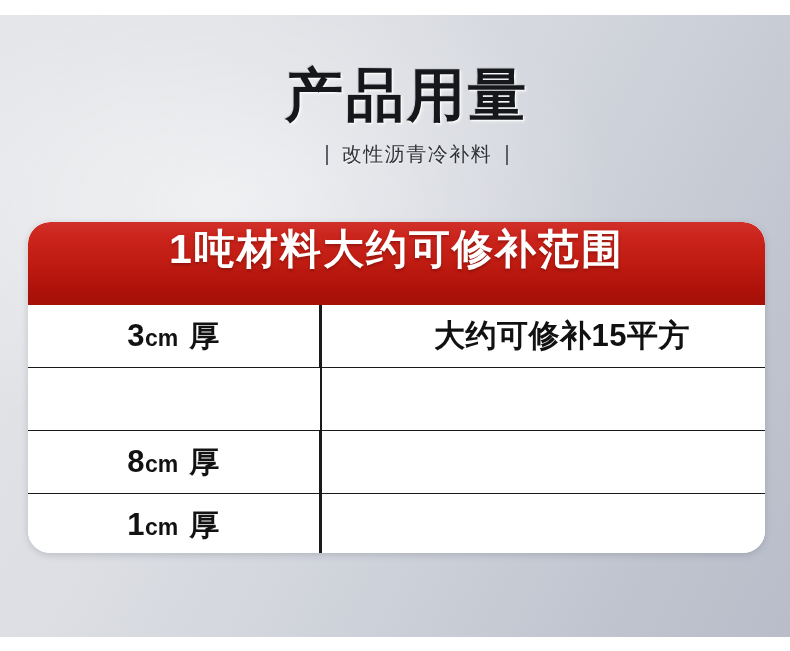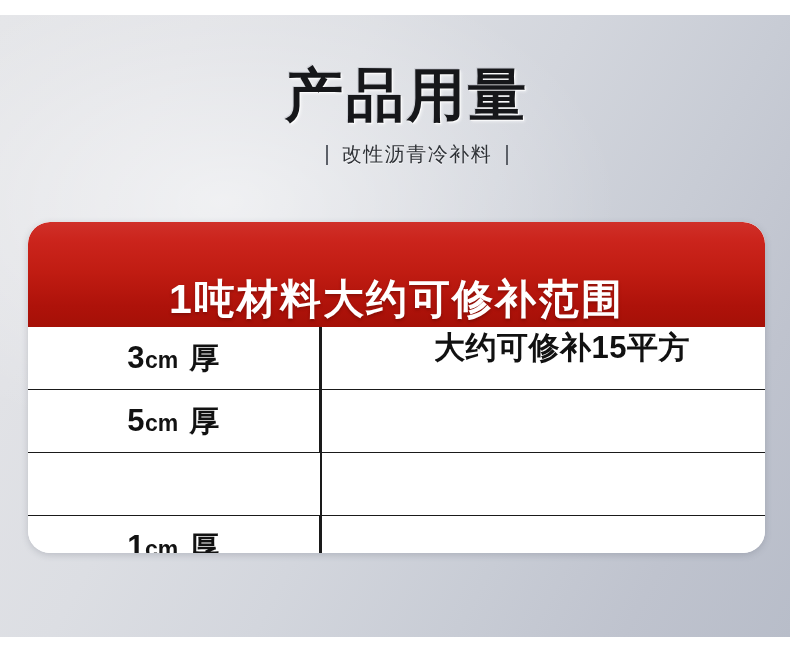--- a/index.html
+++ b/index.html
@@ -95,30 +95,30 @@
     top: 222px;
     width: 737px;
     height: 331px;
     background: #ffffff;
     border-radius: 22px;
     box-shadow: 0 2px 7px rgba(70,75,90,0.22);
     overflow: hidden;
   }
   .banner {
     position: relative;
-    height: 105px;
+    height: 83px;
     background: linear-gradient(180deg,
       #d03029 0%,
       #cb241c 18%,
       #c01c12 48%,
       #ae120a 80%,
       #a51007 100%);
     border-radius: 22px 22px 0 0;
     display: flex;
-    align-items: flex-end;
+    align-items: flex-start;
     justify-content: center;
   }
   .banner-text {
     font-size: 41px;
     font-weight: bold;
     color: #ffffff;
     letter-spacing: 2px;
     white-space: nowrap;
     text-shadow: 0 2px 3px rgba(90,10,5,0.45);
   }
@@ -150,20 +150,21 @@
     box-sizing: border-box;
   }
   .row:last-child .cell-left {
     border-right: 1.5px solid #1a1a1a;
   }
   .cell-right {
     flex: 1;
     text-align: center;
     height: 100%;
     display: flex;
+    align-items: center;
     justify-content: center;
     margin-left: 39px;
   }
   .thick-text {
     font-size: 30px;
     font-weight: bold;
     color: #121212;
     white-space: nowrap;
     letter-spacing: 0.5px;
   }
@@ -226,26 +227,26 @@
       <div class="row">
         <div class="cell-left">
           <span class="thick-text"><span class="thick-num">3</span><span class="unit-cm">cm</span><span class="gap-sp"></span><span>厚</span></span>
         </div>
         <div class="cell-right">
           <span class="area-text">大约可修补15平方</span>
         </div>
       </div>
 
       <div class="row">
+      </div>
+
+      <div class="row">
         <div class="cell-left">
-          <span class="thick-text"><span class="thick-num">5</span><span class="unit-cm">cm</span><span class="gap-sp"></span><span>厚</span></span>
-        </div>
-      </div>
-
-      <div class="row">
+          <span class="thick-text"><span class="thick-num">8</span><span class="unit-cm">cm</span><span class="gap-sp"></span><span>厚</span></span>
+        </div>
       </div>
 
       <div class="row">
         <div class="cell-left">
           <span class="thick-text"><span class="thick-num">1</span><span class="unit-cm">cm</span><span class="gap-sp"></span><span>厚</span></span>
         </div>
       </div>
 
     </div>
   </div>

